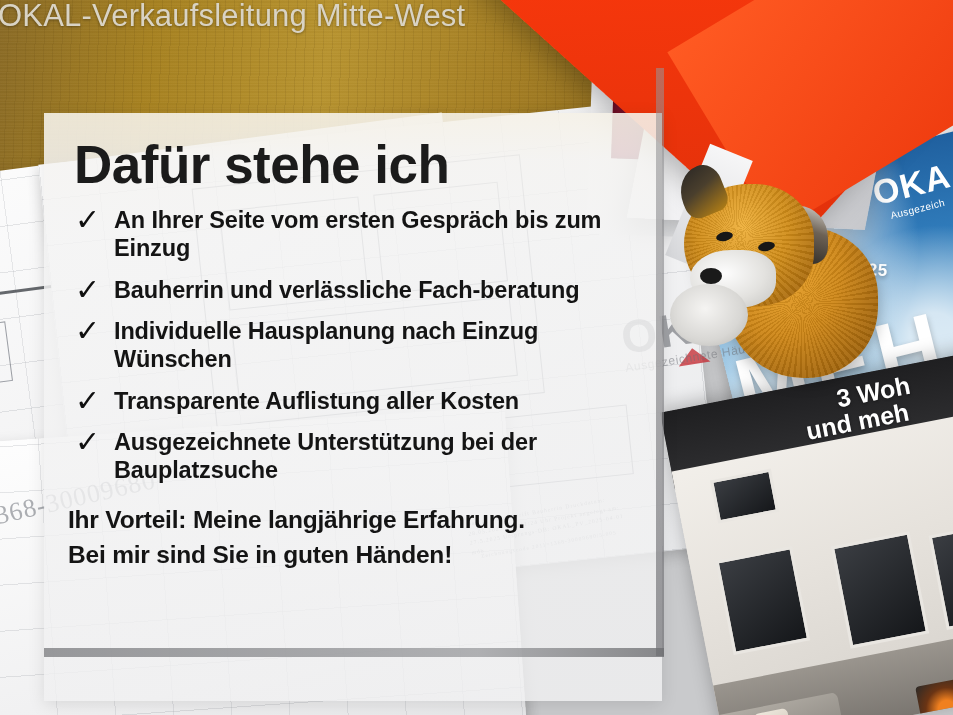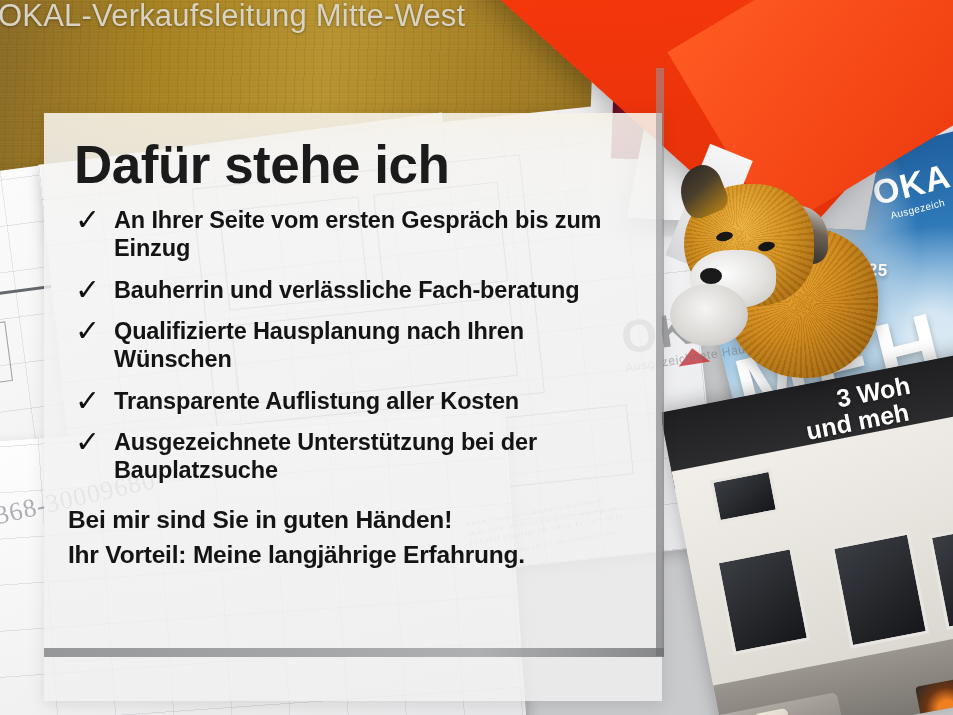--- a/index.html
+++ b/index.html
@@ -434,34 +434,34 @@
         <li>
           <span class="tick">✓</span>
           <span>An Ihrer Seite vom ersten Gespräch bis zum Einzug</span>
         </li>
         <li>
           <span class="tick">✓</span>
           <span>Bauherrin und verlässliche Fach-beratung</span>
         </li>
         <li>
           <span class="tick">✓</span>
-          <span>Qualifizierte Hausplanung nach Ihren Wünschen</span>
+          <span>Individuelle Hausplanung nach Einzug Wünschen</span>
         </li>
         <li>
           <span class="tick">✓</span>
           <span>Transparente Auflistung aller Kosten</span>
         </li>
         <li>
           <span class="tick">✓</span>
           <span>Ausgezeichnete Unterstützung bei der Bauplatzsuche</span>
         </li>
       </ul>
 
       <div class="closing">
+        <div>Ihr Vorteil: Meine langjährige Erfahrung.</div>
         <div>Bei mir sind Sie in guten Händen!</div>
-        <div>Ihr Vorteil: Meine langjährige Erfahrung.</div>
       </div>
     </div>
   </div>
   <div class="panel-border-r"></div>
   <div class="panel-border-b"></div>
 
 </div>
 
 </body></html>

